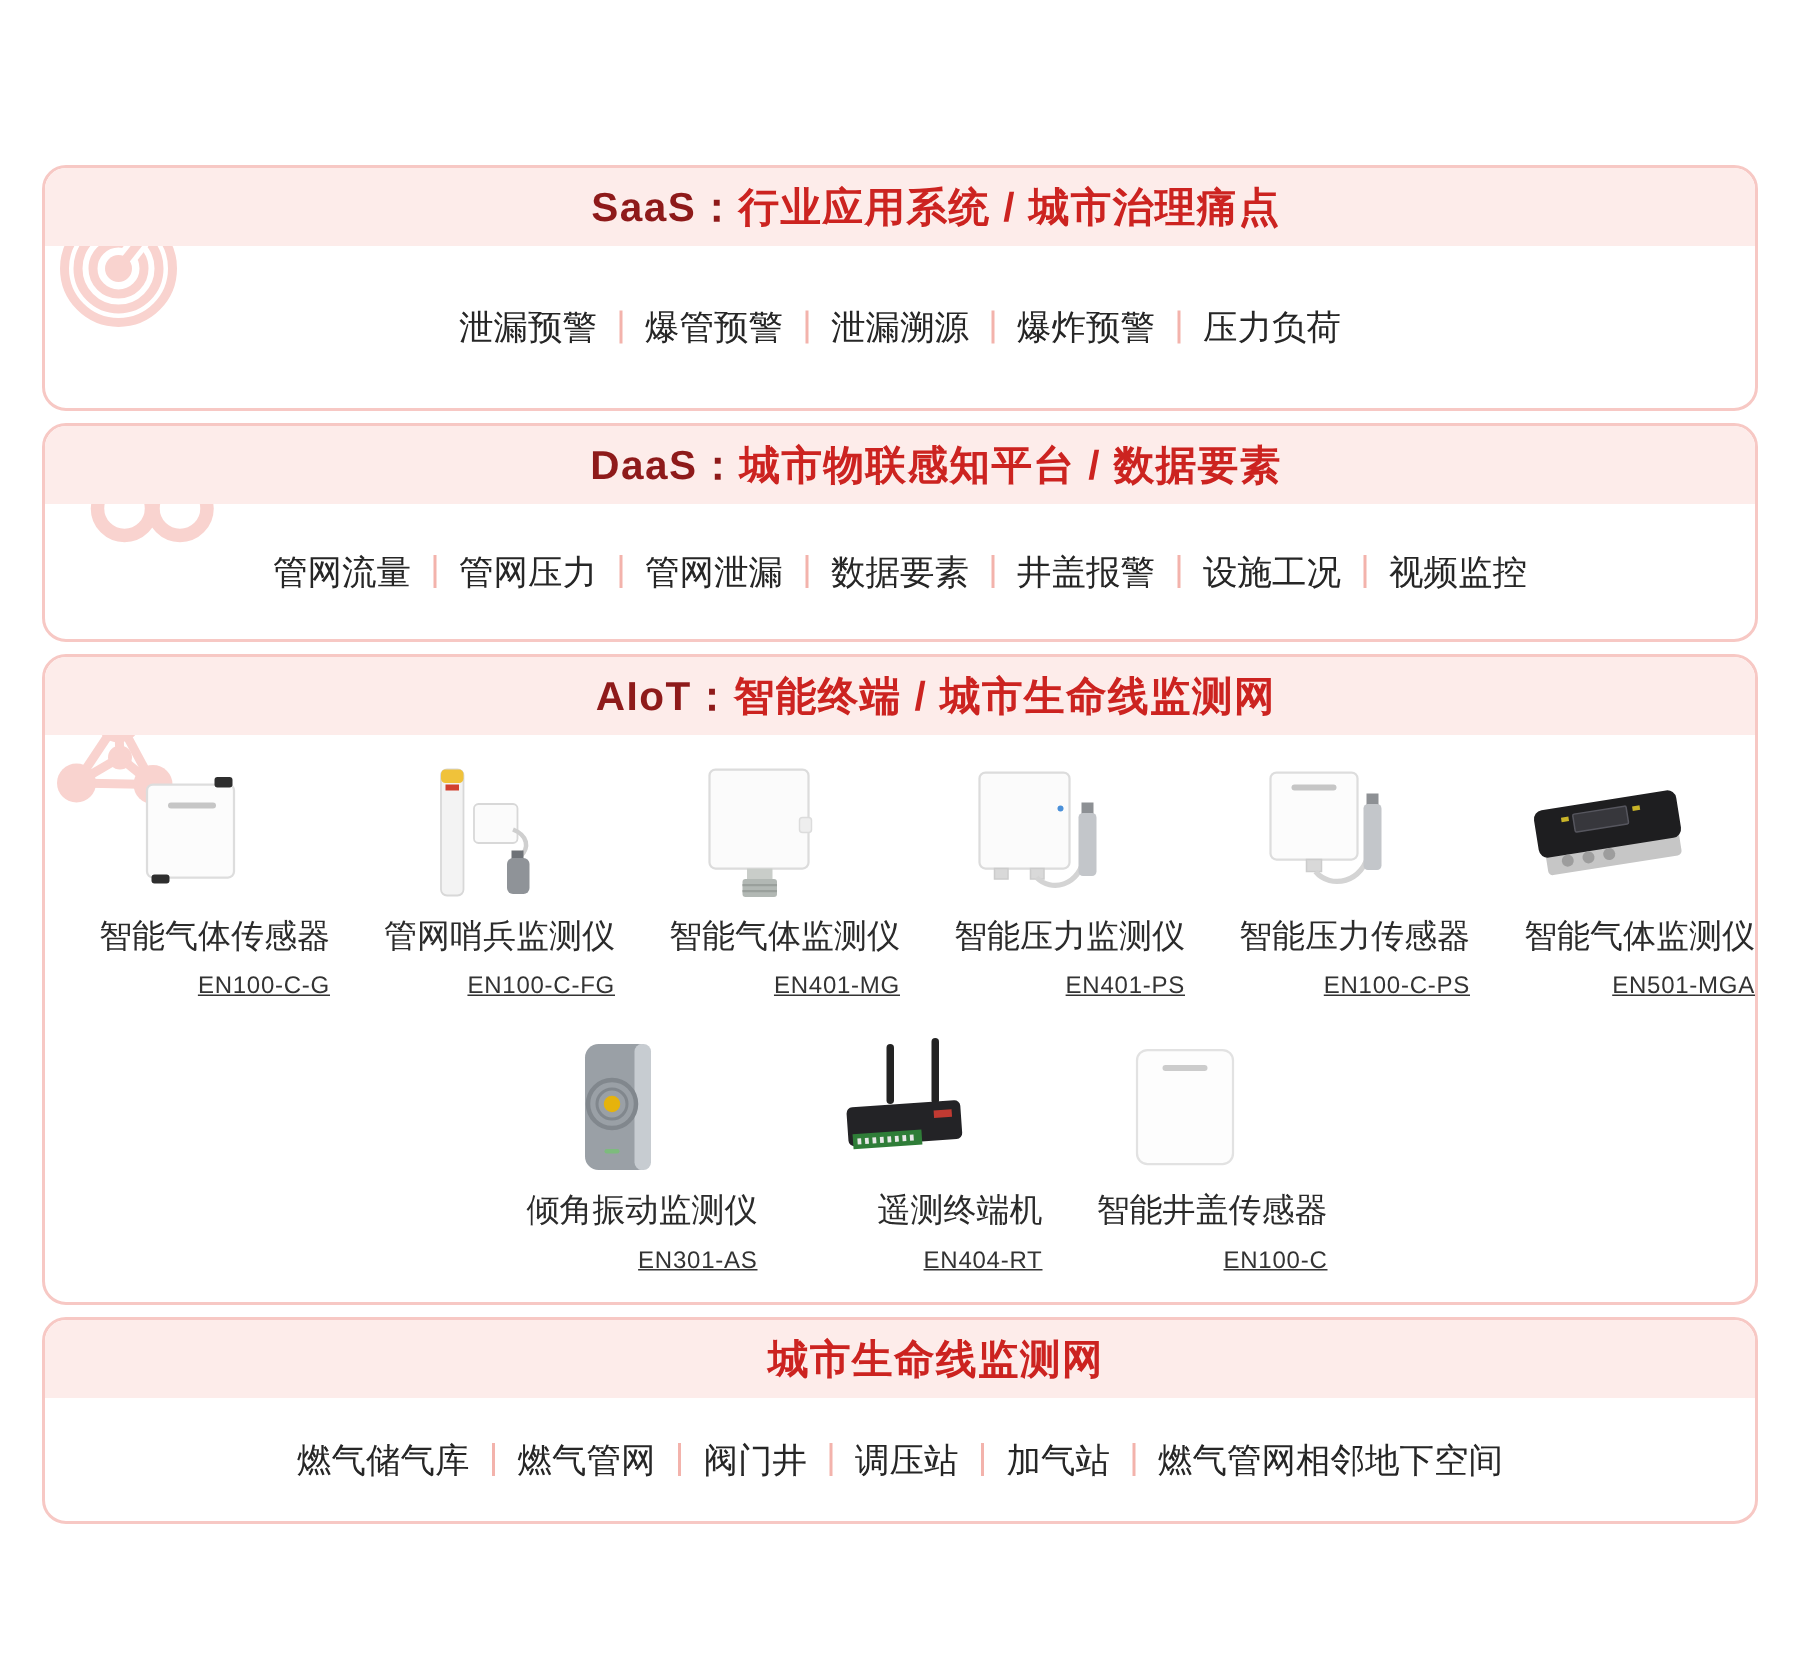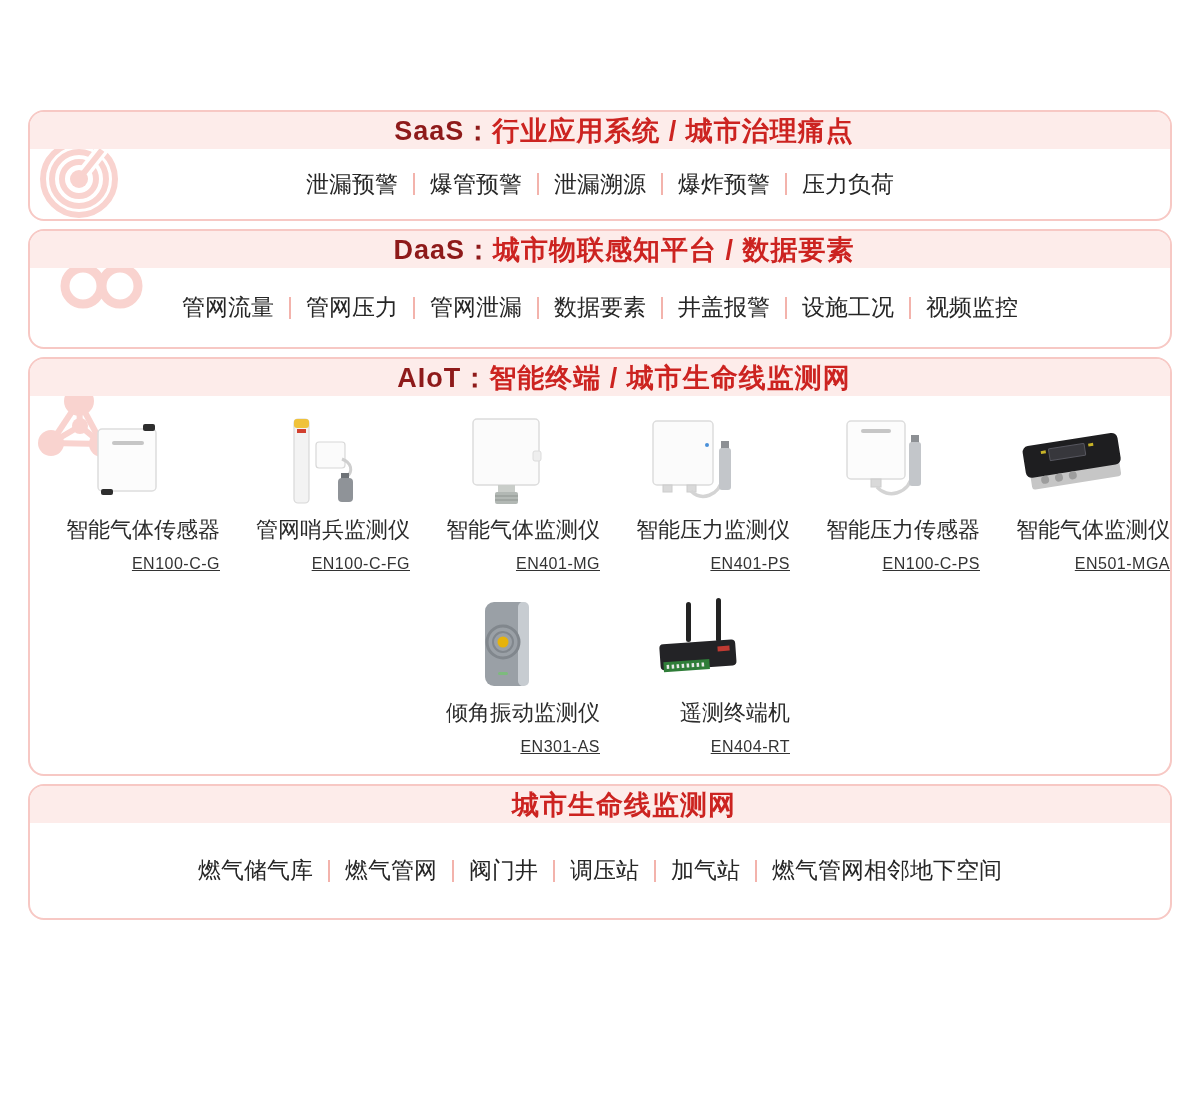--- a/index.html
+++ b/index.html
@@ -13,30 +13,30 @@
     position:relative;
     margin:0 28px 8px 28px;
     border:2px solid #f7c8c4;
     border-radius:16px;
     background:#ffffff;
     overflow:hidden;
   }
   .card-header{
     position:relative;z-index:1;
     background:#fdecea;
-    height:37px;
+    height:52px;
     display:flex;align-items:center;justify-content:center;
     font-size:27px;font-weight:bold;letter-spacing:1px;padding-left:48px;
   }
   .t-prefix{color:#8e1a1a;}
   .t-main{color:#cc2320;}
   .card-body{position:relative;z-index:1;display:flex;align-items:center;justify-content:center;}
-  .body-saas{height:70px;}
-  .body-daas{height:79px;}
-  .body-fac{height:95px;}
+  .body-saas{height:108px;}
+  .body-daas{height:90px;}
+  .body-fac{height:82px;}
   .items{display:flex;align-items:center;justify-content:center;gap:15px;font-size:23px;color:#262626;white-space:nowrap;}
   .sep{width:2px;height:22px;background:#f3b3ac;flex:0 0 auto;}
   .deco{position:absolute;z-index:0;pointer-events:none;}
   .deco-radar{left:4px;top:22px;}
   .deco-infinity{left:12px;top:20px;}
   .deco-network{left:0;top:10px;}
   
   .body-aiot{display:block;padding:16px 0 18px 0;}
   .products-row{display:flex;justify-content:center;}
   .products-row.second{margin-top:22px;}
@@ -261,20 +261,30 @@
                   <rect x="66" y="65" width="2.5" height="4"></rect>
                     <rect x="71" y="65" width="2.5" height="4"></rect>
                 </g>
               </g>
             </svg>
           </div>
           <div class="pname">遥测终端机</div>
           <div class="pmodel">EN404-RT</div>
         </div>
 
+        <div class="product">
+          <div class="device">
+            <svg width="120" height="92" viewBox="0 0 120 92">
+              <rect x="28" y="8" width="64" height="76" rx="7" fill="#fdfdfd" stroke="#e2e2e2" stroke-width="1.5"></rect>
+              <rect x="45" y="18" width="30" height="4" rx="2" fill="#cccccc"></rect>
+            </svg>
+          </div>
+          <div class="pname">智能井盖传感器</div>
+          <div class="pmodel">EN100-C</div>
+        </div>
 
       </div>
 
     </div>
   </section>
 
   <section class="card">
     <div class="card-header">
       <span class="t-main">城市生命线监测网</span>
     </div>

